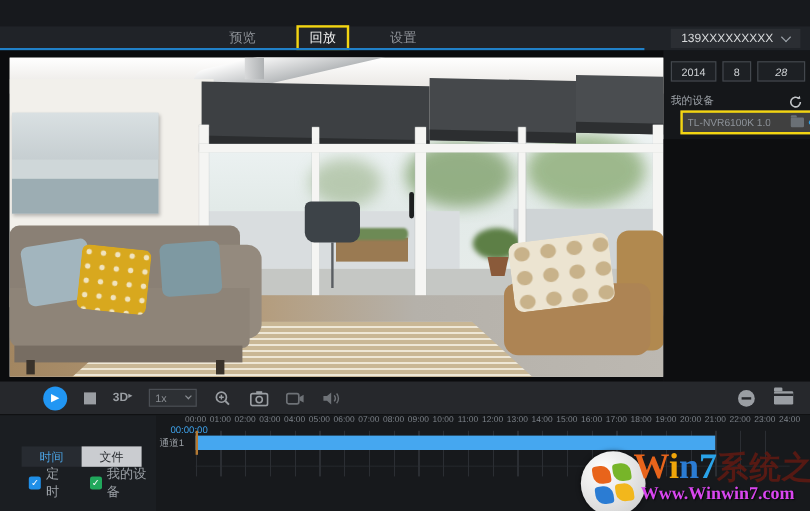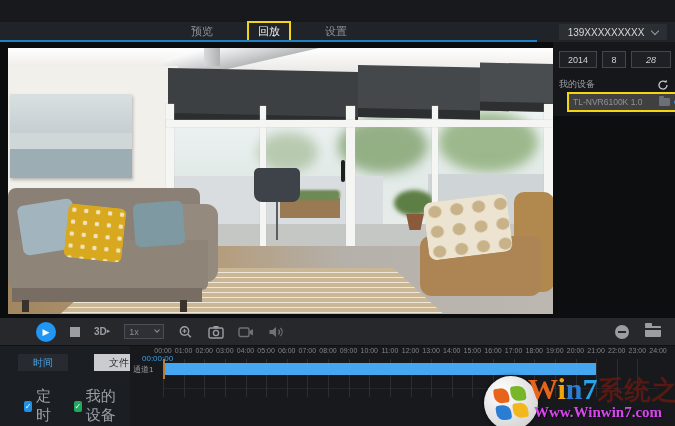--- a/index.html
+++ b/index.html
@@ -136,28 +136,28 @@
   .controls-right { margin-left:auto; display:flex; gap:16px; align-items:center; padding-right:14px; }
   .minus-circle { width:14px; height:14px; border-radius:50%; background:#9a9ea3; position:relative; cursor:pointer; }
   .minus-circle::after { content:""; position:absolute; left:3px; top:6px; width:8px; height:2px; background:#26282c; }
   .folder-btn { width:16px; height:11px; background:#9a9ea3; border-radius:1px; position:relative; cursor:pointer; }
   .folder-btn::before { content:""; position:absolute; left:0; top:-3px; width:7px; height:3px; background:#9a9ea3; border-radius:1px 1px 0 0; }
   .folder-btn::after { content:""; position:absolute; left:0; top:2px; width:16px; height:1.5px; background:#26282c; }
 
   
   .bottom { position:absolute; left:0; top:345px; width:675px; height:81px; background:#1b1e22; border-top:1px solid #101113; }
   .bottom-left { position:absolute; left:0; top:0; width:130px; height:81px; }
-  .bl-tabs { position:absolute; left:18px; top:8px; display:flex;gap:26px; }
+  .bl-tabs { position:absolute; left:18px; top:26px; display:flex; }
   .bl-tab { width:50px; height:17px; font-size:10px; display:flex; align-items:center; justify-content:center; cursor:pointer;
     background:#272b31; color:#4aa0e0; }
   .bl-tab.active { background:#caccd0; color:#2a2d31; }
   .cb-row { position:absolute; left:24px; top:41px; display:flex; gap:16px; align-items:center; }
   .cb { display:flex; align-items:center; gap:4px; cursor:pointer; }
   .cb-box { width:11px; height:11px; border-radius:2px; color:#fff; font-size:8px; line-height:11px; text-align:center; }
-  .cb-label { font-size:15px; color:#9ba0a6; }
+  .cb-label { font-size:11px; color:#9ba0a6; }
 
   .timeline { position:absolute; left:130px; top:0; width:545px; height:81px; background:#17191c; }
   .ruler { position:absolute; left:33px; top:1px; width:495px; height:11px; }
   .hour-label { position:absolute; top:0; transform:translateX(-50%); color:#7e848b; font-size:7px; white-space:nowrap; }
   .current-time { position:absolute; left:12px; top:8px; color:#3da0e8; font-size:8px; }
   .track-grid { position:absolute; left:33px; top:13px; width:495px; height:38px;
     background-image:repeating-linear-gradient(90deg,#2b2e33 0 1px,transparent 1px 20.625px),
                      linear-gradient(#222529,#222529);
     background-size:100% 100%, 100% 1px; background-position:0 0, 0 29px; background-repeat:repeat, no-repeat; }
   .record-bar { position:absolute; top:4px; height:12px; background:#45a7f0; }

